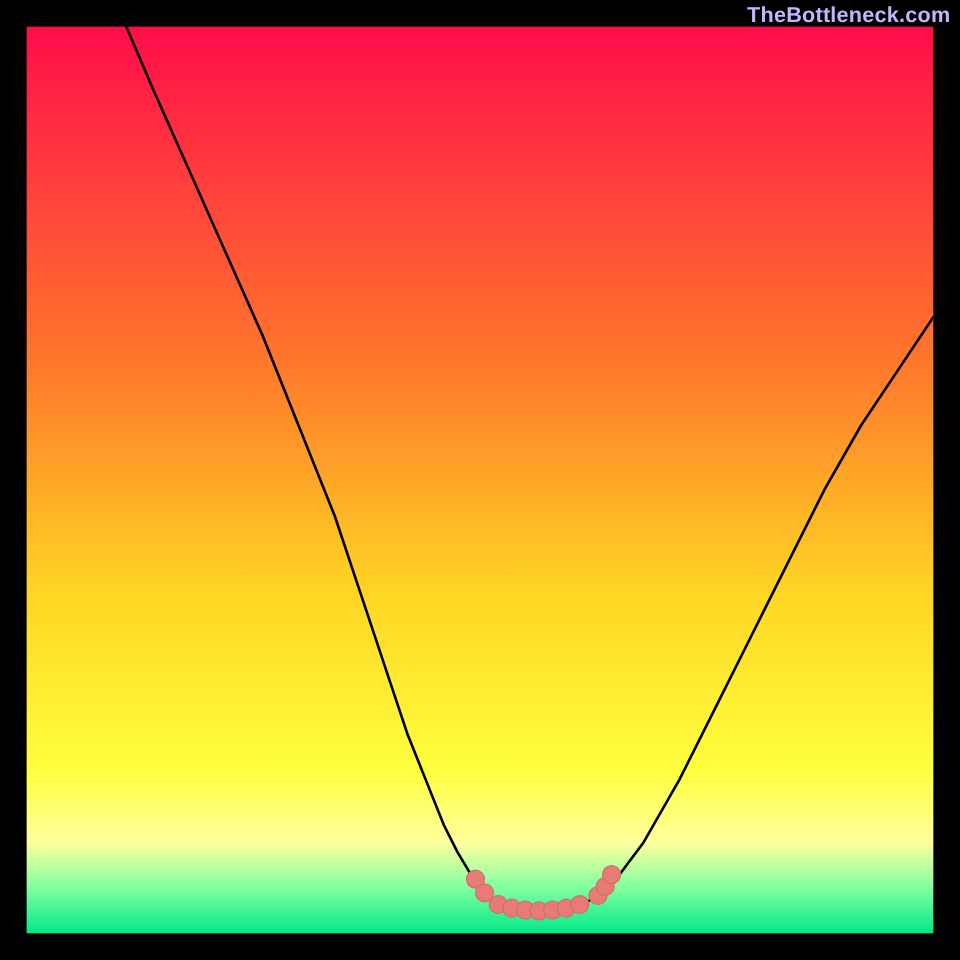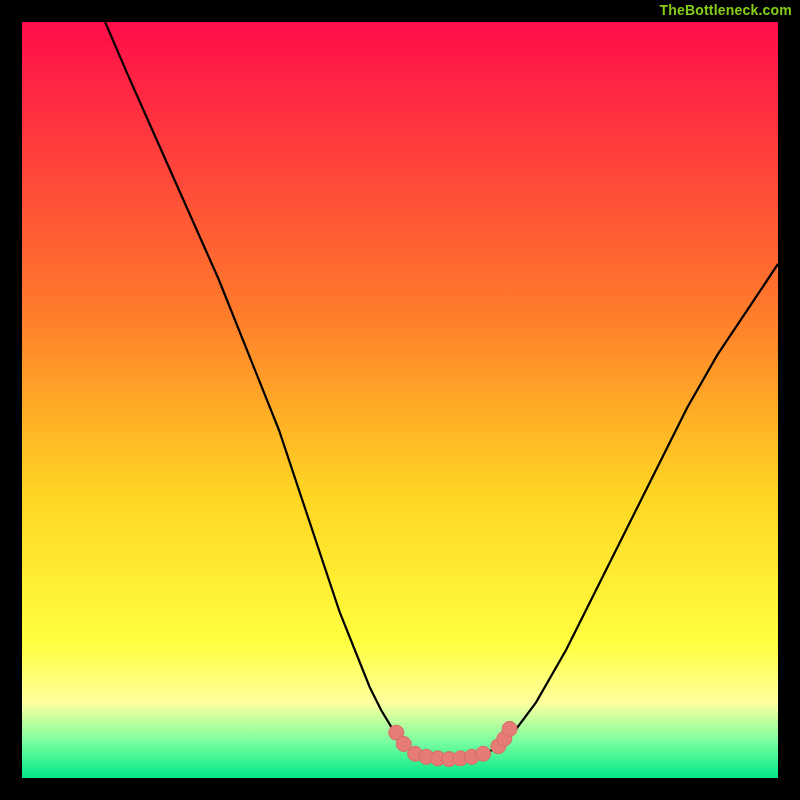--- a/index.html
+++ b/index.html
@@ -23,23 +23,23 @@
     left: 22px;
     top: 22px;
     width: 756px;
     height: 756px;
   }
   .watermark {
     position: absolute;
     top: 2px;
     right: 8px;
     font-family: Arial, Helvetica, sans-serif;
-    font-size: 14px;
+    font-size: 18px;
     font-weight: 600;
-    color: #84cc16;
+    color: #c4b5fd;
     letter-spacing: 0.2px;
     user-select: none;
   }
   svg { display: block; }
 </style>
 </head>
 <body>
 
 <div class="frame">
   <div class="plot">

